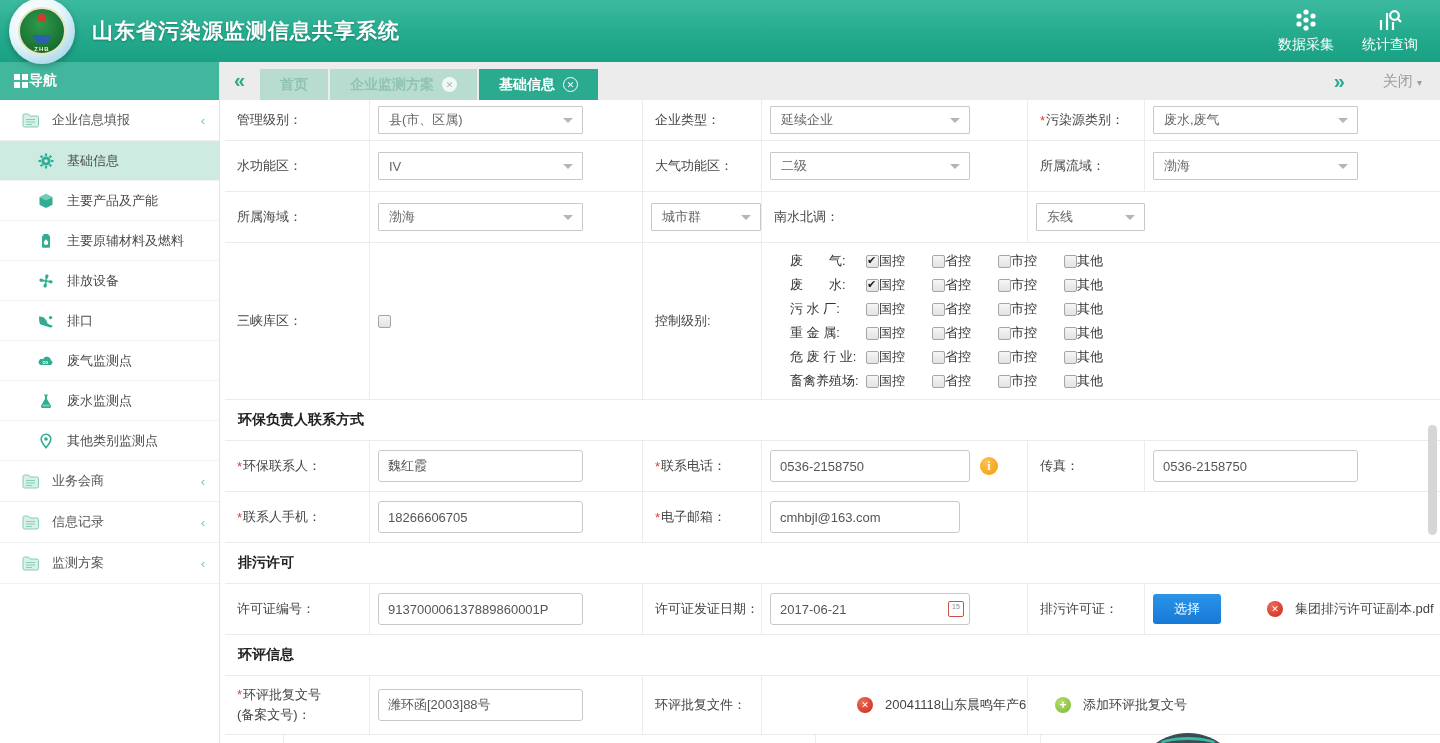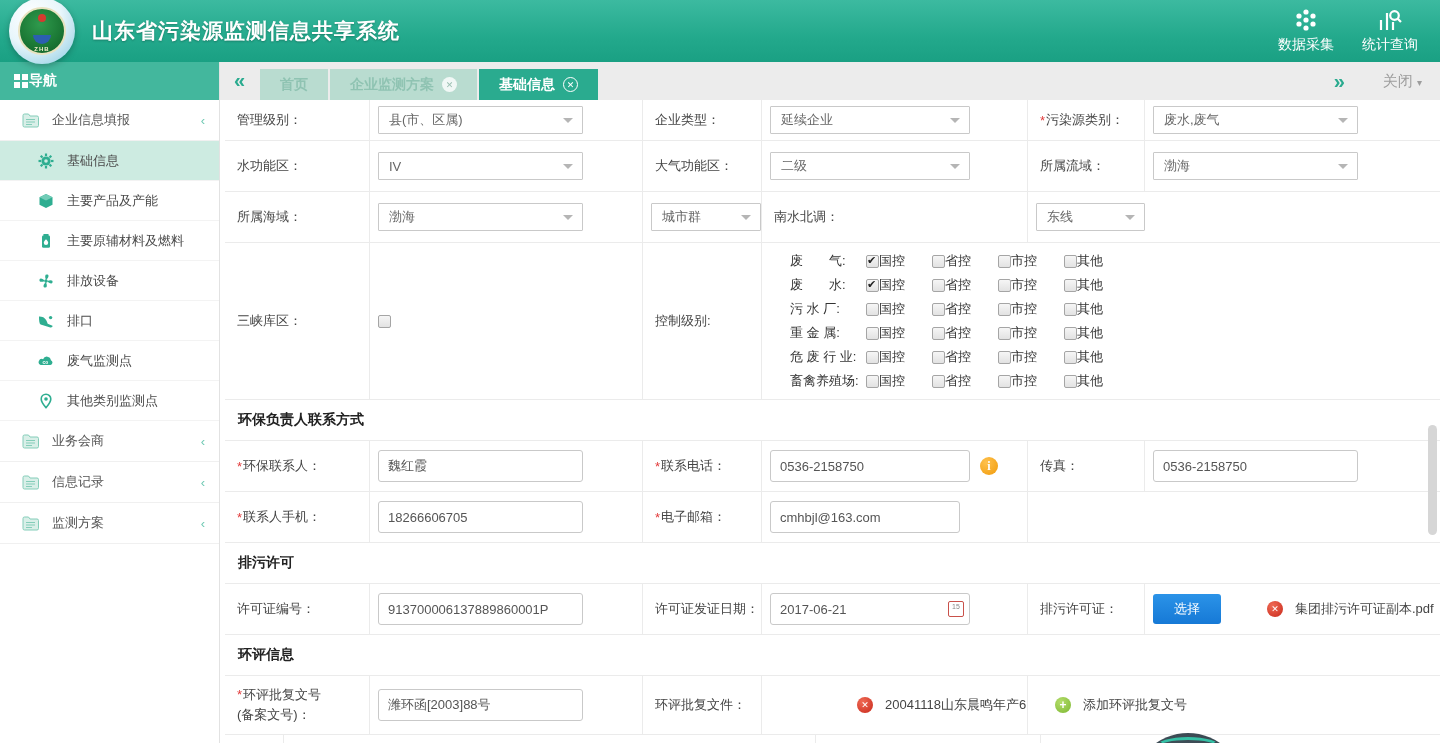--- a/index.html
+++ b/index.html
@@ -226,20 +226,27 @@
         </div>
         <div class="sitem">
           <svg viewBox="0 0 18 14" width="17" height="14">
             <path d="M14.5 6.1A4.6 4.6 0 0 0 5.7 4.9 3.4 3.4 0 0 0 3 11.6h11a2.9 2.9 0 0 0 .5-5.5z" fill="#2fae91"></path>
             <text x="5.2" y="10.2" font-size="5.5" fill="#fff" font-weight="bold">co</text>
           </svg>
           <span class="ilabel">废气监测点</span>
         </div>
         <div class="sitem">
           <svg viewBox="0 0 16 16">
+            <path d="M6.3 1.5h3.4v1.2l-.7.4v3l3.8 6.3A1.7 1.7 0 0 1 11.3 15H4.7a1.7 1.7 0 0 1-1.5-2.6L7 6.1v-3l-.7-.4z" fill="#2fae91"></path>
+            <path d="M5 11.5h6l1 2H4z" fill="#72ccb7"></path>
+          </svg>
+          <span class="ilabel">废水监测点</span>
+        </div>
+        <div class="sitem">
+          <svg viewBox="0 0 16 16">
             <path d="M8 1.2a4.8 4.8 0 0 1 4.8 4.8C12.8 9.3 8 14.6 8 14.6S3.2 9.3 3.2 6A4.8 4.8 0 0 1 8 1.2z" fill="none" stroke="#2fae91" stroke-width="1.6"></path>
             <circle cx="8" cy="6" r="1.8" fill="#2fae91"></circle>
           </svg>
           <span class="ilabel">其他类别监测点</span>
         </div>
 
         <div class="sgroup">
           <svg viewBox="0 0 18 15" width="18" height="15">
             <path d="M1 2.5A1.5 1.5 0 0 1 2.5 1h4l1.5 2h7A1.5 1.5 0 0 1 16.5 4.5v8A1.5 1.5 0 0 1 15 14H2.5A1.5 1.5 0 0 1 1 12.5z" fill="#d9efe8" stroke="#84cdb9"></path>
             <line x1="4" y1="6.5" x2="13" y2="6.5" stroke="#84cdb9"></line>

